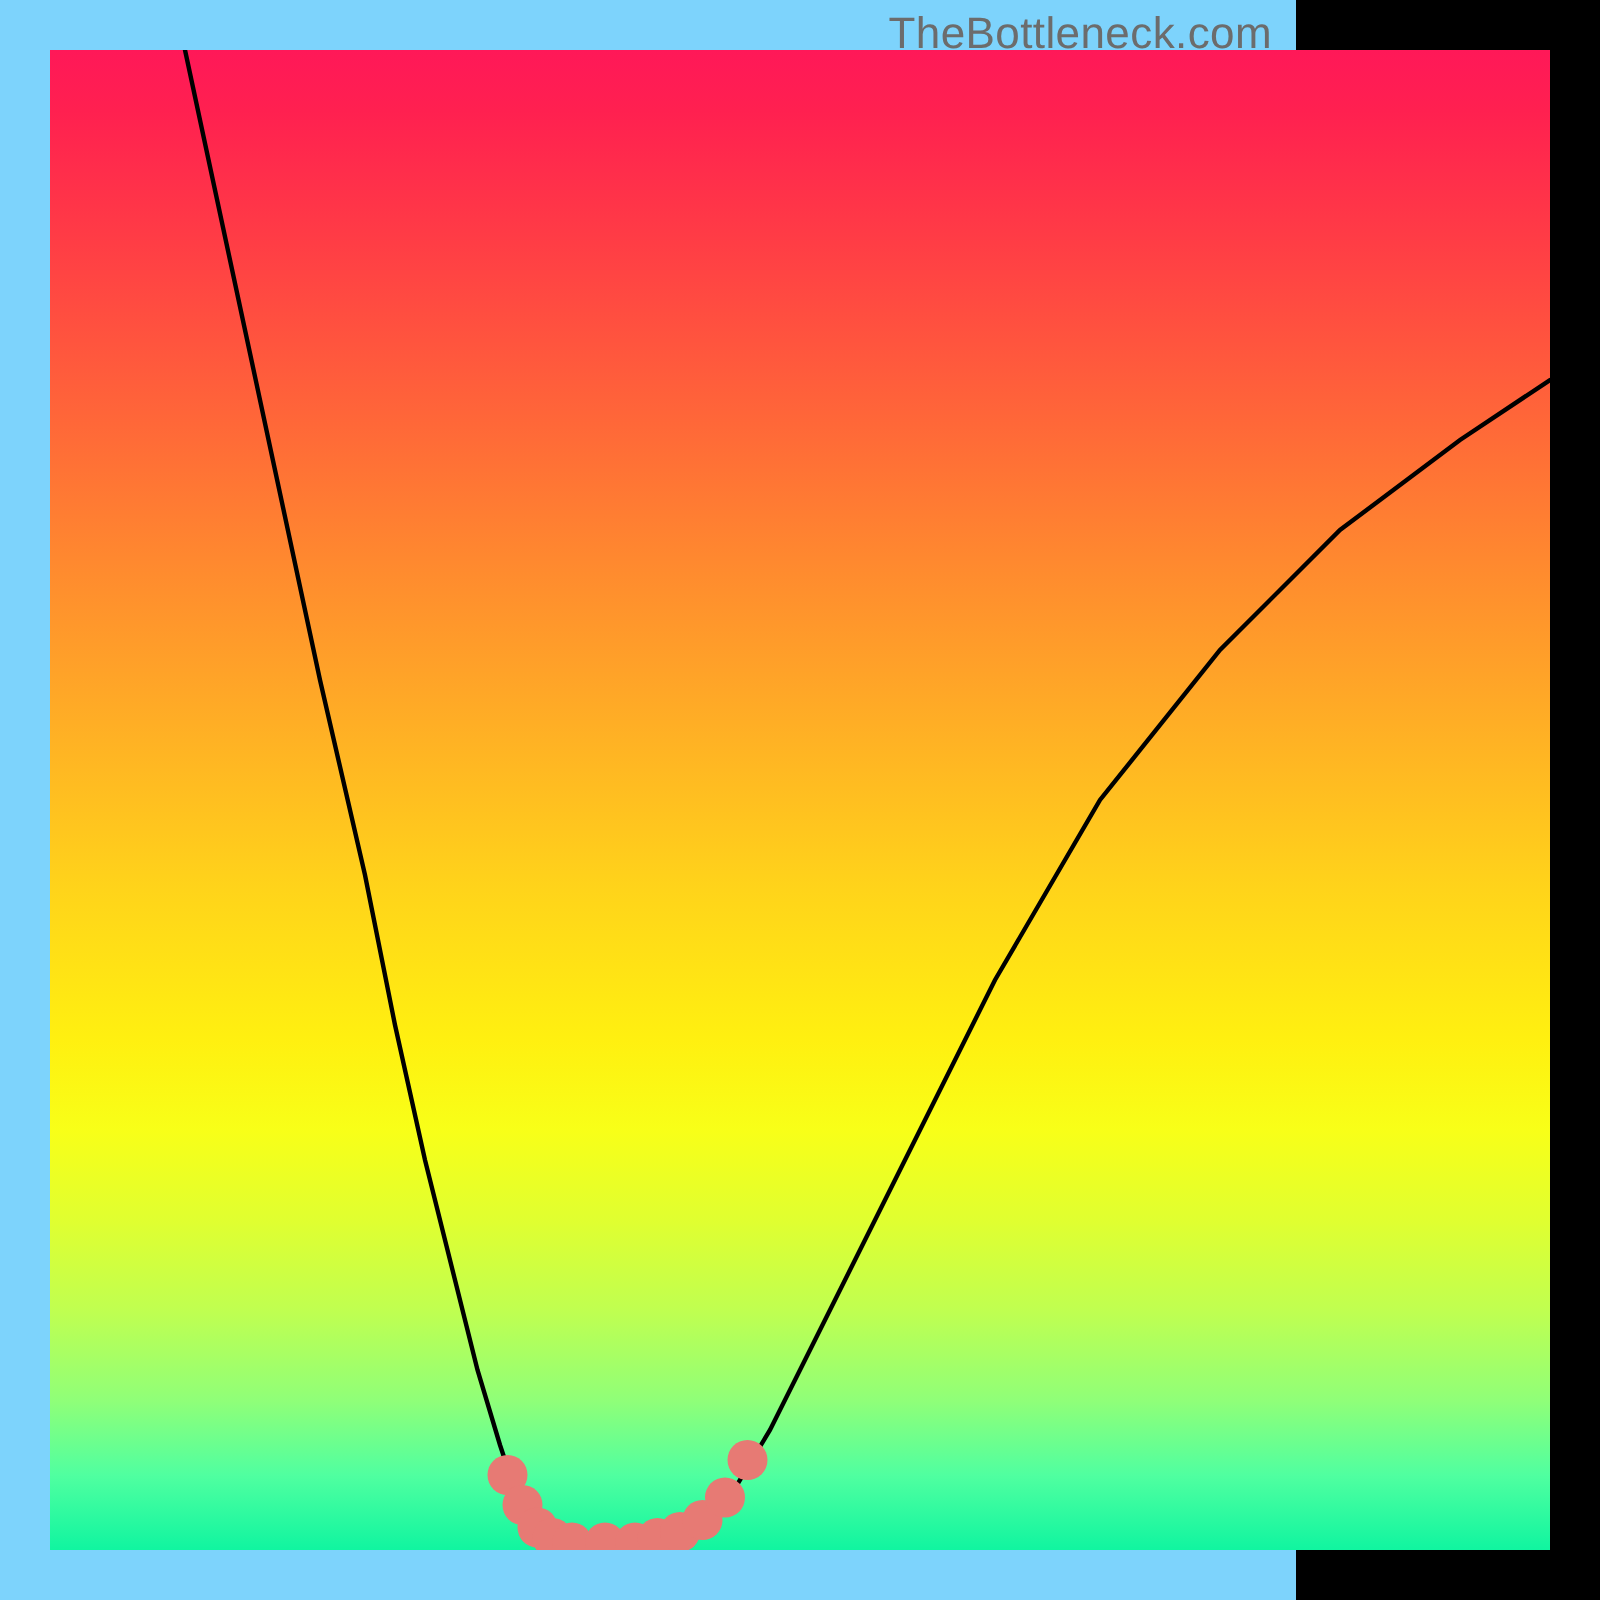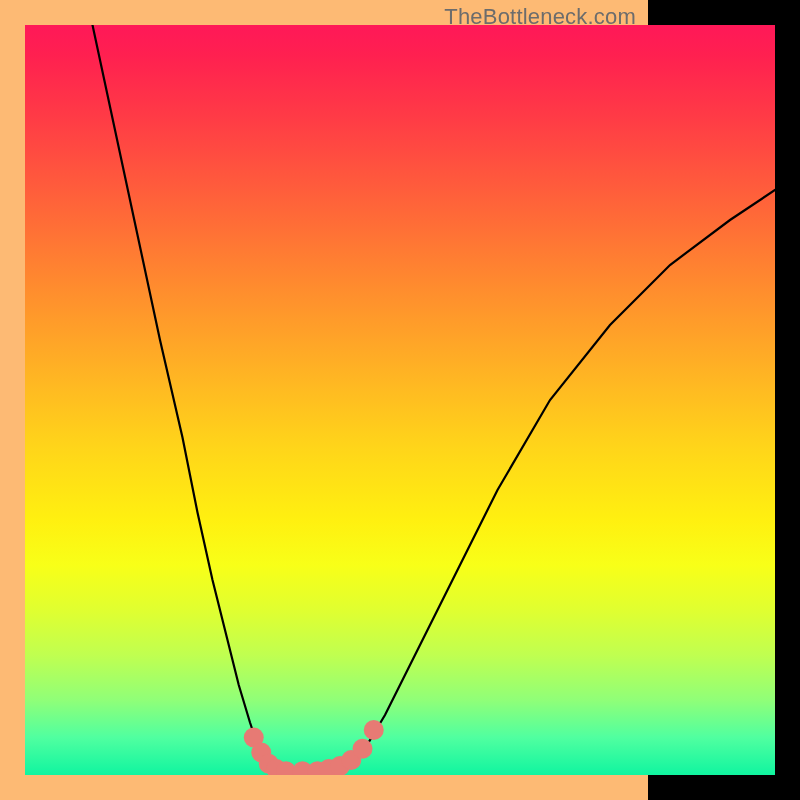--- a/index.html
+++ b/index.html
@@ -1,20 +1,20 @@
 <!DOCTYPE html>
 <html><head>
   <meta charset="utf-8">
   <style>
     * { margin: 0; padding: 0; box-sizing: border-box; }
     html, body { width: 800px; height: 800px; overflow: hidden; background: #000; }
     .frame {
       width: 648px;
       height: 800px;
-      background: #fdba74;
+      background: #7dd3fc;
       position: relative;
     }
     .plot-area {
       position: absolute;
       left: 25px;
       top: 25px;
       width: 750px;
       height: 750px;
       background: linear-gradient(to bottom,
         #ff1858 0%,

